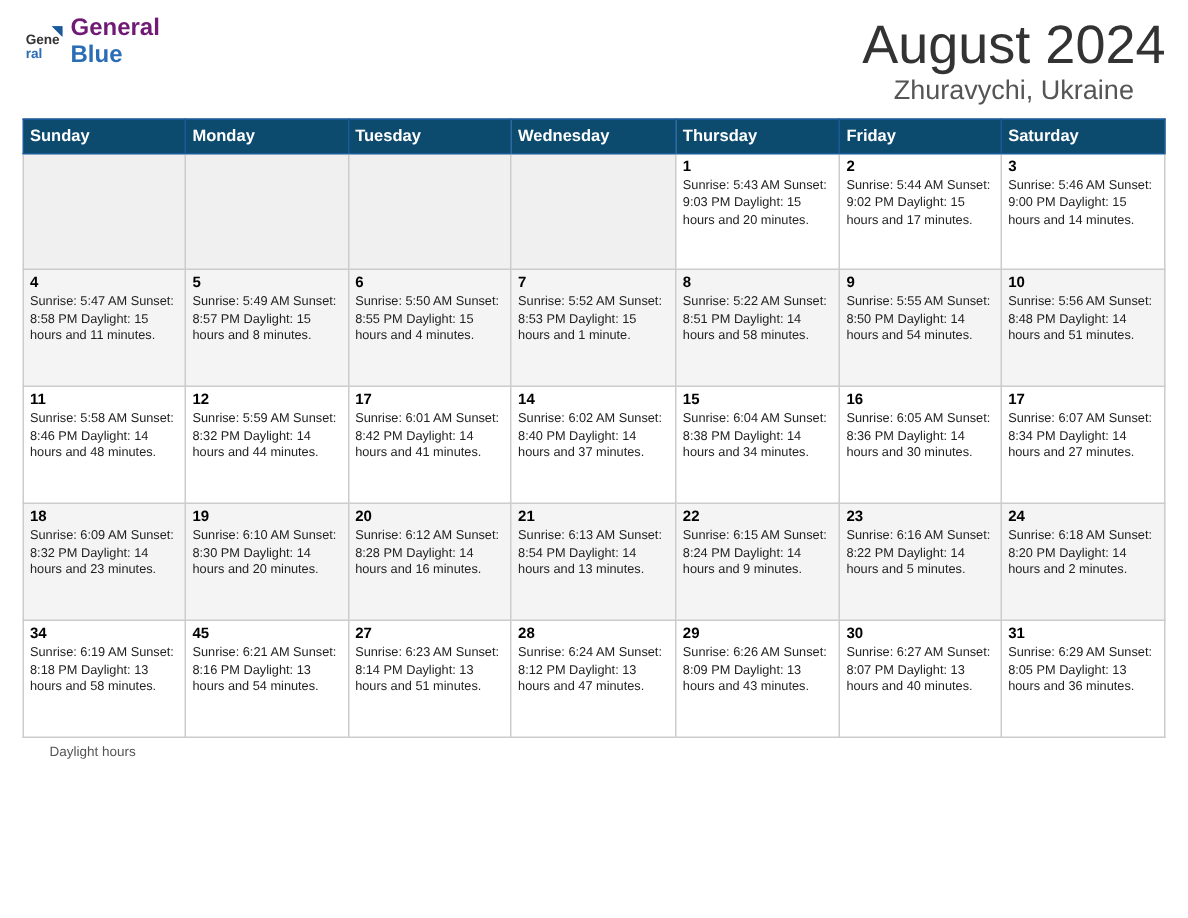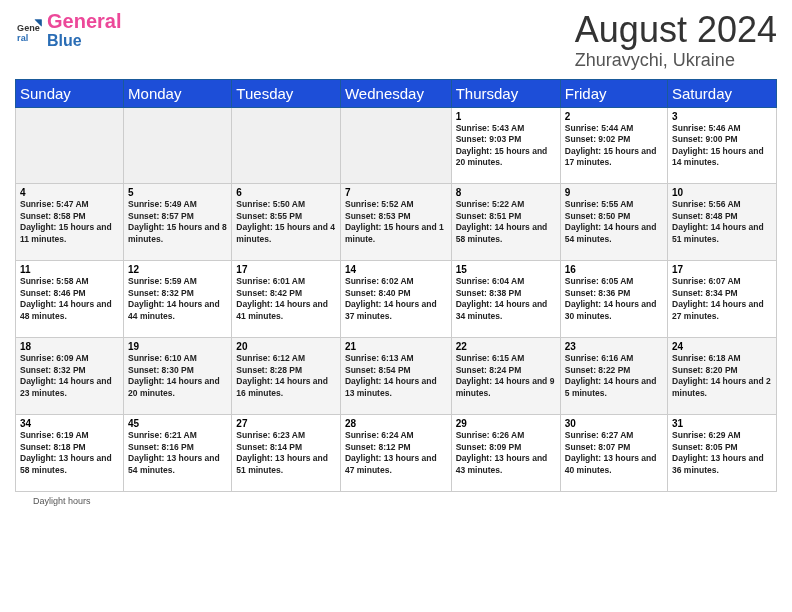--- a/index.html
+++ b/index.html
@@ -27,59 +27,59 @@
       display: flex;
       align-items: center;
       gap: 4px;
     }
     .logo-text {
       display: flex;
       flex-direction: column;
       line-height: 1.1;
     }
     .logo-general {
-      font-size: 20px;
+      font-size: 16px;
       font-weight: bold;
-      color: #ec4899;
+      color: #701a75;
     }
     .logo-blue {
       font-size: 16px;
       font-weight: bold;
       color: #2a6db5;
     }
     .logo-icon {
       width: 28px;
       height: 28px;
     }
     .title-block {
-      text-align: left;
+      text-align: center;
     }
     .month-title {
       font-size: 36px;
       font-weight: 300;
       color: #333;
       line-height: 1.1;
     }
     .subtitle {
       font-size: 18px;
       color: #555;
     }
     .calendar {
       flex: 1;
       border-collapse: collapse;
       width: 100%;
       font-size: 9.5px;
     }
     .calendar thead tr th {
-      background: #1d4ed8;
+      background: #0c4a6e;
       color: #fff;
       padding: 5px 4px;
       text-align: left;
-      font-size: 15px;
-      font-weight: normal;
+      font-size: 11px;
+      font-weight: bold;
       border: 1px solid #1a5a9a;
     }
     .calendar tbody tr td {
       border: 1px solid #ccc;
       padding: 3px 4px;
       vertical-align: top;
       width: 113px;
       background: #fff;
     }
     .calendar tbody tr td.empty {
@@ -97,21 +97,20 @@
     .day-num {
       font-weight: bold;
       font-size: 10px;
       display: block;
       margin-bottom: 1px;
     }
     .day-info {
       font-size: 8.5px;
       color: #222;
       line-height: 1.35;
-      font-weight: bold;
     }
     .footer-note {
       font-size: 9px;
       color: #555;
       margin-top: 4px;
       text-align: left;
       padding-left: 18px;
     }
   </style>
 </head>

